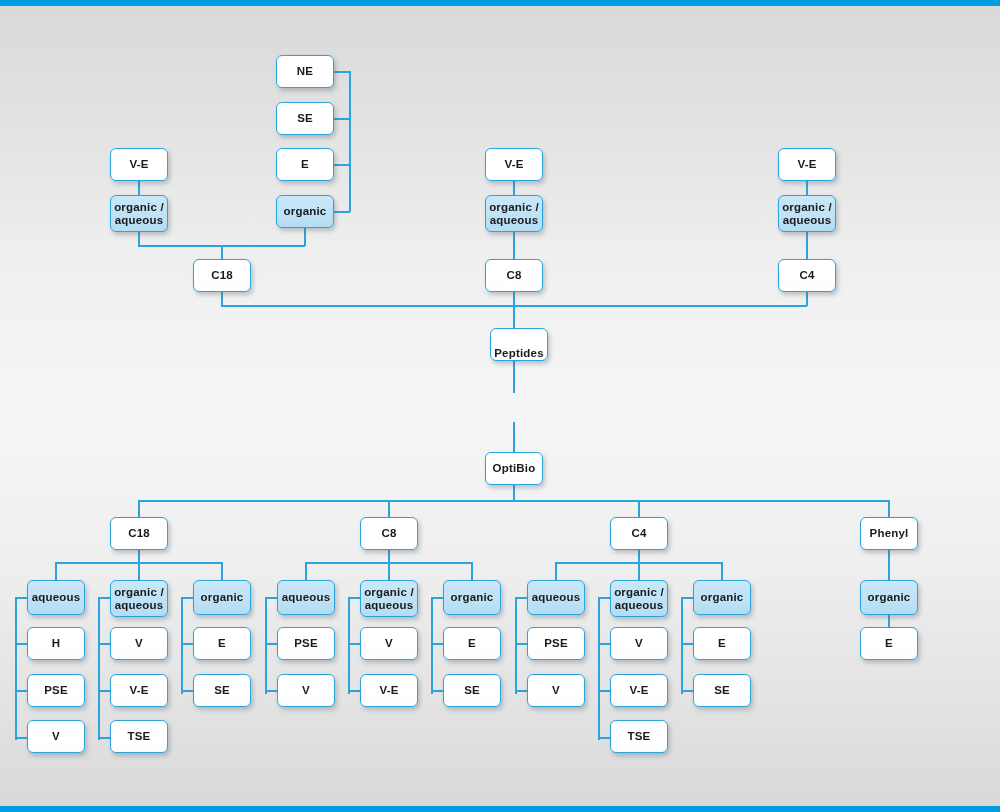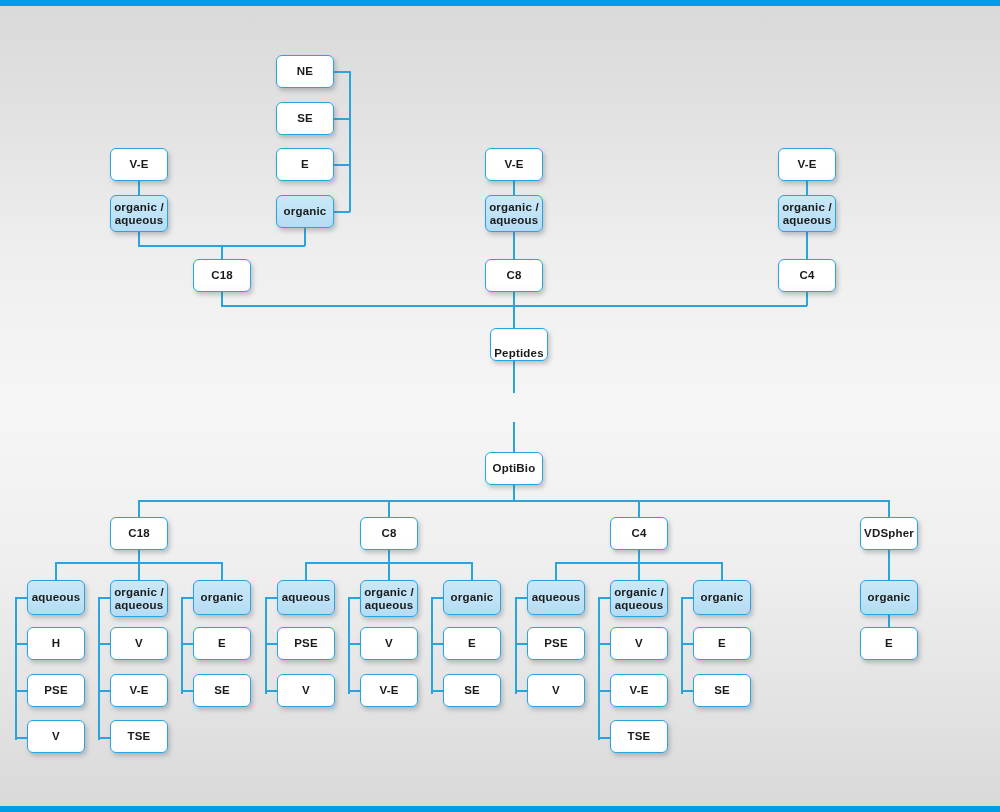--- a/index.html
+++ b/index.html
@@ -317,21 +317,21 @@
   <div class="ln lnh" style="left:681px;top:643px;width:13px;"></div>
   <div class="ln lnh" style="left:681px;top:690px;width:13px;"></div>
   <div class="node white" style="left:693px;top:627px;width:58px;height:33px;">
     <span>E</span>
     </div>
   <div class="node white" style="left:693px;top:674px;width:58px;height:33px;">
     <span>SE</span>
     </div>
 
   <div class="node white" style="left:860px;top:517px;width:58px;height:33px;">
-    <span>VDSpher</span>
+    <span>Phenyl</span>
     </div>
   <div class="ln lnv" style="left:888px;top:550px;height:30px;"></div>
   <div class="node blue" style="left:860px;top:580px;width:58px;height:35px;">
     <span style="white-space:pre-line">organic</span>
     </div>
   <div class="ln lnv" style="left:888px;top:615px;height:12px;"></div>
   <div class="node white" style="left:860px;top:627px;width:58px;height:33px;">
     <span>E</span>
     </div>
 

